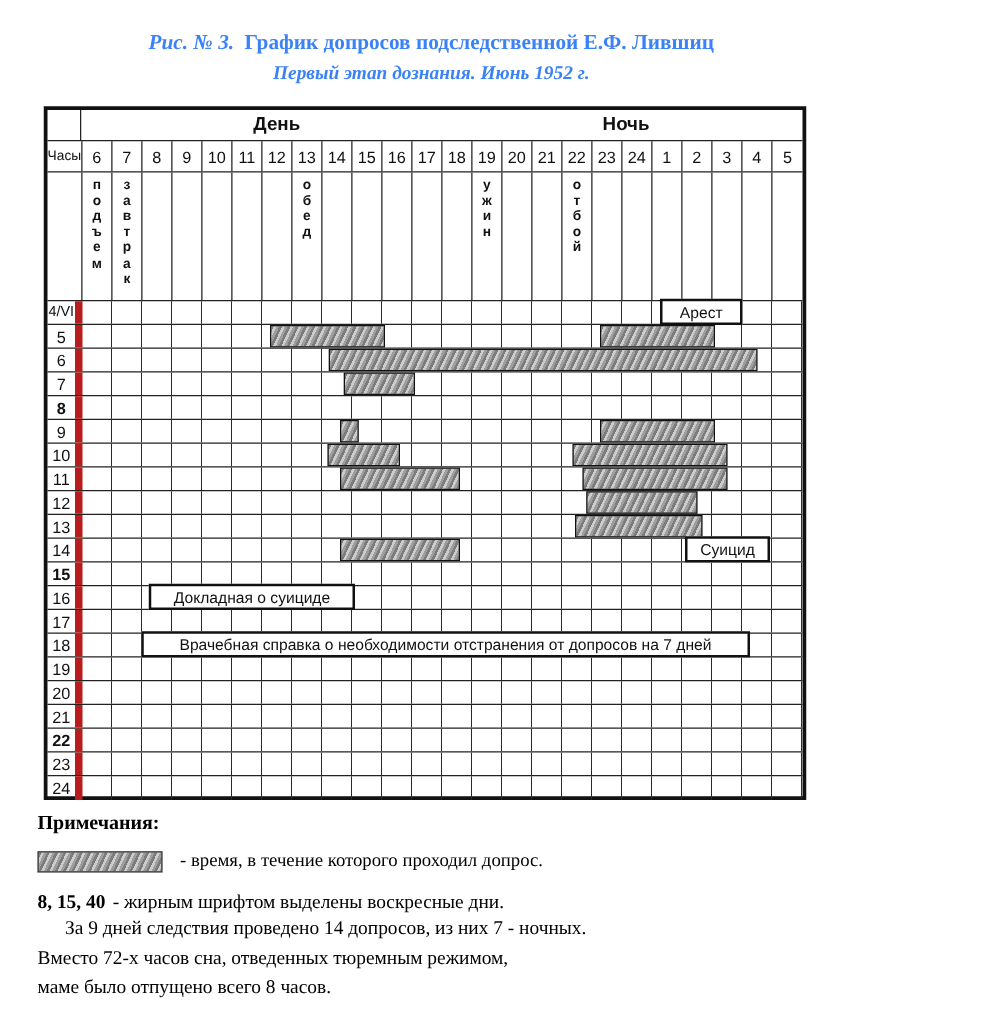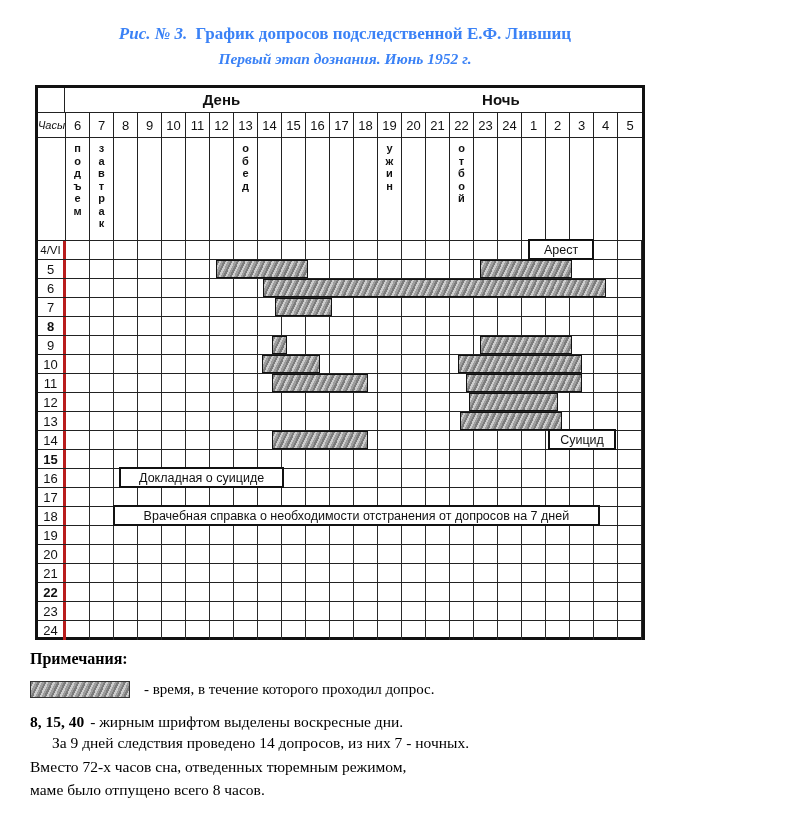--- a/index.html
+++ b/index.html
@@ -19,37 +19,37 @@
   .hdr1{display:flex;height:24px;border-bottom:1px solid #222;gap:12px;}
   .hdr1-corner{width:28px;box-sizing:border-box;border-right:1px solid #222;}
   .hdr1-span{position:relative;width:576px;}
   .section-hdr{position:absolute;top:3px;transform:translateX(-50%);
                font-weight:bold;font-size:15px;}
   .day-hdr{left:25.5%;}
   .night-hdr{left:75%;}
 
   .hdr2{display:flex;height:24px;border-bottom:1px solid #222;}
   .hours-label{width:28px;box-sizing:border-box;border-right:1px solid #222;
-               font-size:11px;display:flex;align-items:center;justify-content:center;font-style:italic;}
+               font-size:11px;display:flex;align-items:center;justify-content:center;}
   .hours-cells{display:flex;}
   .hour-cell{width:24px;box-sizing:border-box;border-right:1px solid #222;font-size:13px;
              display:flex;align-items:center;justify-content:center;}
   .hour-cell:last-child{border-right:none;}
 
   .routine-row{display:flex;height:102px;border-bottom:1px solid #222;}
   .routine-corner{width:28px;box-sizing:border-box;border-right:1px solid #222;}
   .routine-cells{display:flex;}
   .routine-cell{width:24px;box-sizing:border-box;border-right:1px solid #222;position:relative;}
   .routine-cell:last-child{border-right:none;}
   .vtext{position:absolute;top:4px;left:50%;transform:translateX(-50%);
          font-weight:bold;font-size:11px;line-height:12.5px;white-space:pre-line;text-align:center;}
 
   .day-row{display:flex;height:19px;box-sizing:border-box;border-bottom:1px solid #222;}
   .day-row:last-child{border-bottom:none;}
-  .day-label{width:28px;box-sizing:border-box;border-right:3px solid #b91c1c;font-size:13px;
+  .day-label{width:28px;box-sizing:border-box;border-right:6px solid #b91c1c;font-size:13px;
              display:flex;align-items:center;justify-content:center;}
   .day-label.sunday{font-weight:bold;}
   .day-label.small{font-size:11.5px;}
   .day-track{position:relative;width:576px;
              background-image:repeating-linear-gradient(to right,transparent 0 23px,#2a2a2a 23px 24px);}
 
   .bar{position:absolute;top:0;height:18px;box-sizing:border-box;border:1px solid #111;z-index:2;
        background-color:#bdbdbd;
        background-image:repeating-linear-gradient(115deg,
           rgba(70,70,70,.55) 0 2px, rgba(215,215,215,.6) 2px 4px, rgba(120,120,120,.45) 4px 6px);}

